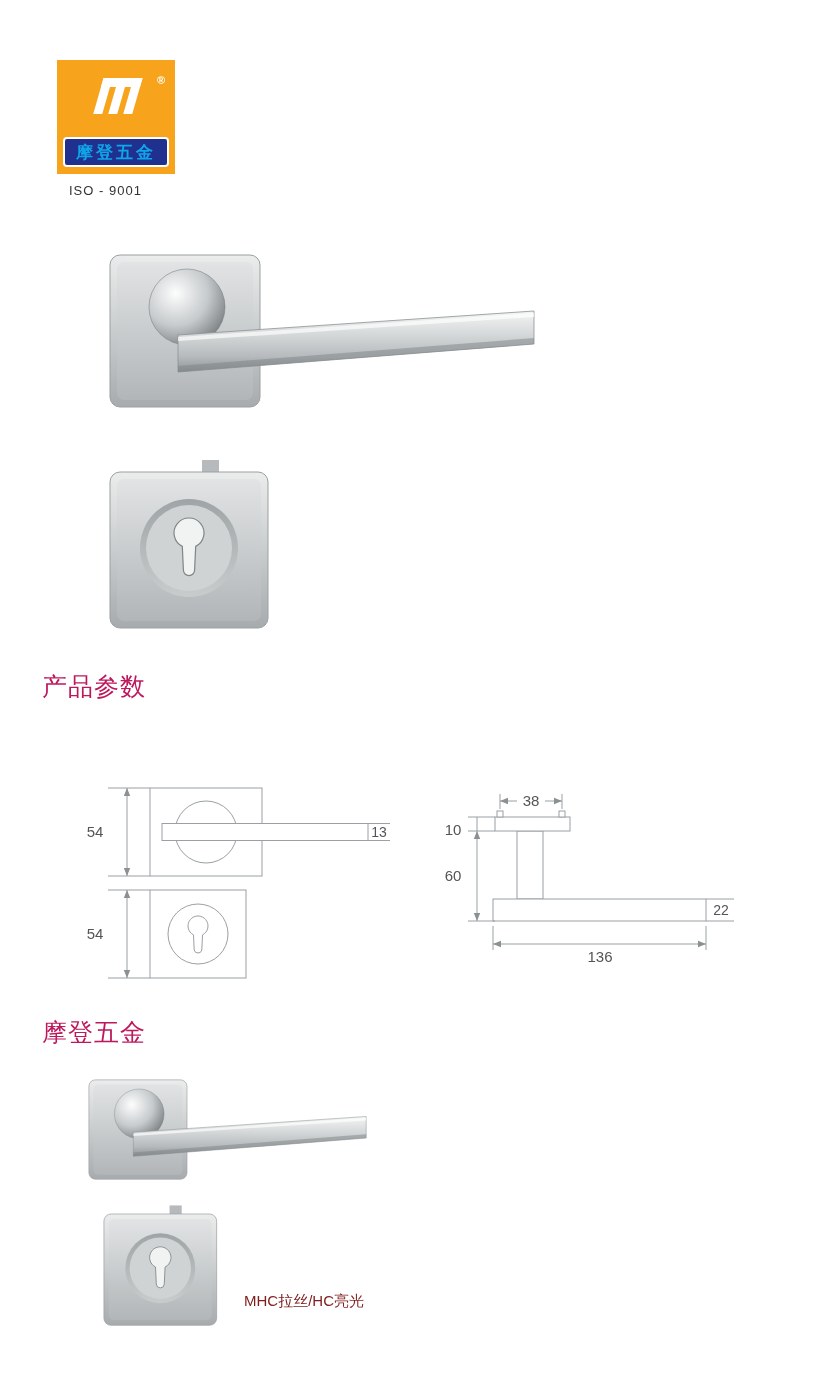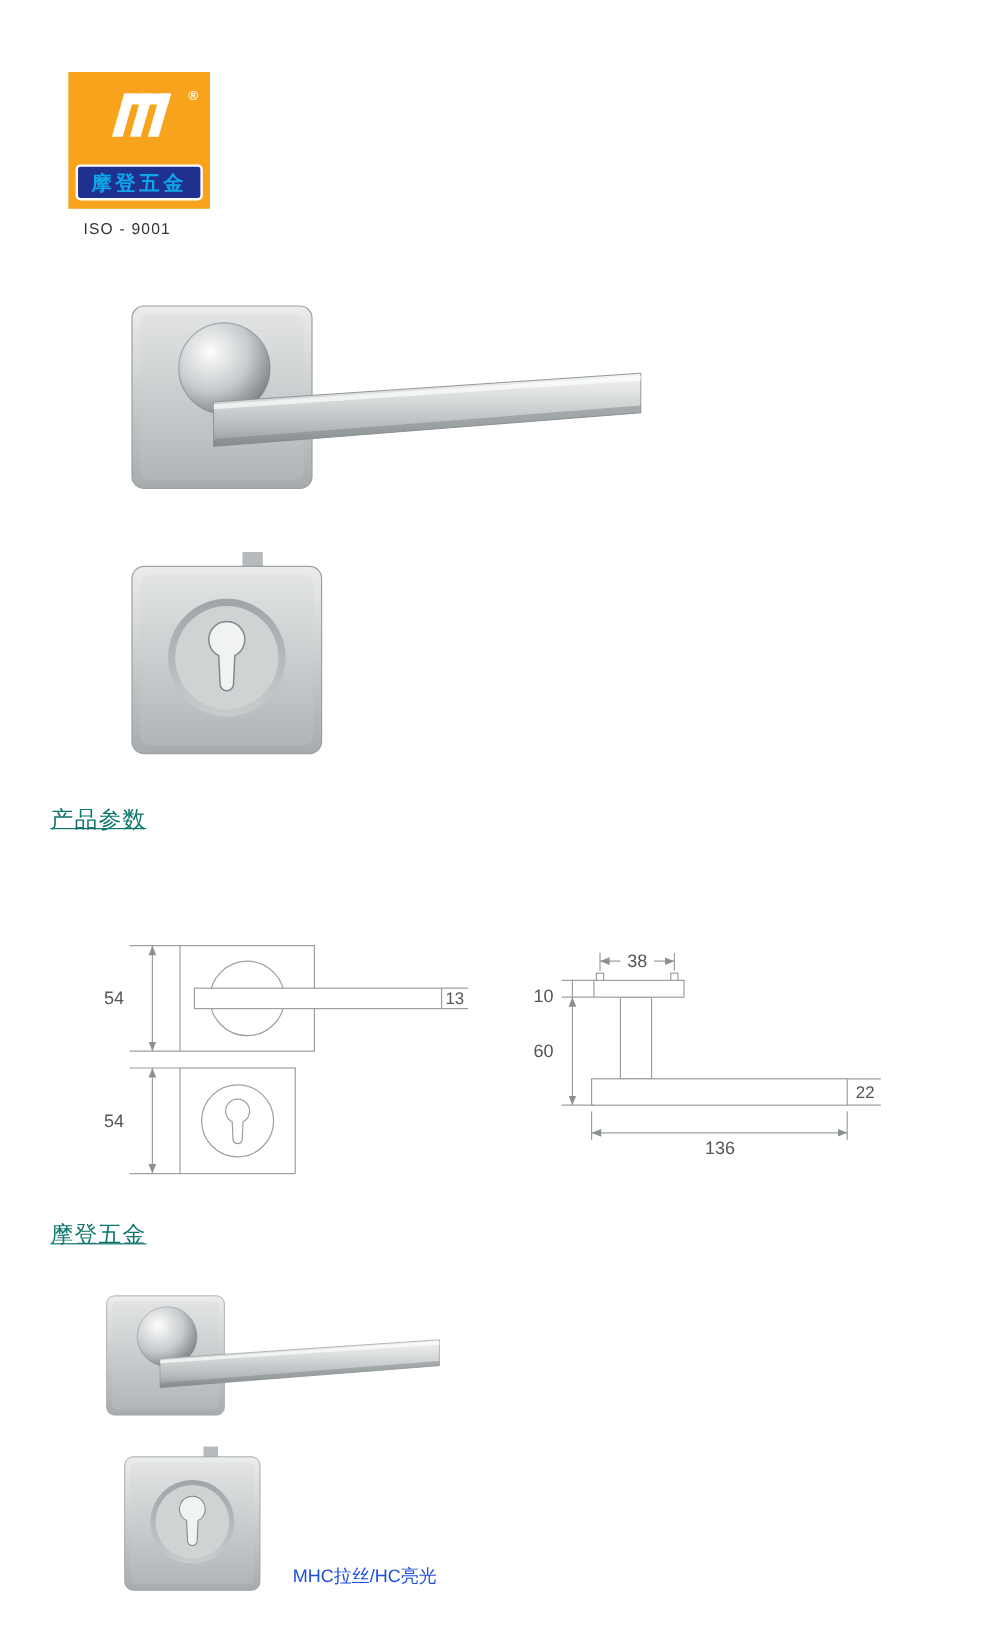--- a/index.html
+++ b/index.html
@@ -8,28 +8,28 @@
   .abs { position: absolute; }
 
   
   .logo { left: 57px; top: 60px; width: 118px; height: 114px; }
   .logo-orange { position: absolute; inset: 0; background: #f7a41c; }
   .logo-m { position: absolute; left: 10px; top: 6px; width: 98px; height: 62px; }
   .logo-reg { position: absolute; right: 10px; top: 14px; color: #ffffff; font-size: 11px; font-weight: bold; }
   .logo-blue { position: absolute; left: 6px; right: 6px; bottom: 7px; height: 30px; background: #20308f;
                border: 2px solid #ffffff; border-radius: 4px; display: flex; align-items: center; justify-content: center; }
   .logo-blue span { color: #0ea5e9; font-weight: bold; font-size: 17px; letter-spacing: 3px; white-space: nowrap; }
-  .iso { left: 47px; top: 183px; width: 118px; text-align: center; font-size: 13px; color: #333333; letter-spacing: 1px; }
-
-  
-  .sec-title { font-size: 19px; color: #0f766e; letter-spacing: 1px; text-decoration: underline; }
+  .iso { left: 69px; top: 183px; width: 118px; font-size: 13px; color: #333333; letter-spacing: 1px; }
+
+  
+  .sec-title { font-size: 25px; color: #be185d; letter-spacing: 1px; }
   .model-line { left: 42px; top: 722px; font-size: 20px; color: #4a4a4a; }
   .params-title { left: 42px; top: 670px; }
   .colors-title { left: 42px; top: 1016px; }
-  .finish-caption { left: 244px; top: 1292px; font-size: 15px; color: #1d4ed8; margin-top: 12px; }
+  .finish-caption { left: 244px; top: 1292px; font-size: 15px; color: #7f1d1d; }
 
   
   .photo svg, .drawing svg { display: block; width: 100%; height: 100%; }
   .photo-handle-1 { left: 100px; top: 243px; width: 450px; height: 185px; }
   .photo-esc-1 { left: 106px; top: 458px; width: 168px; height: 178px; }
   .photo-handle-2 { left: 82px; top: 1072px; width: 295px; height: 121px; }
   .photo-esc-2 { left: 101px; top: 1204px; width: 120px; height: 127px; }
 
   
   .drawing { left: 40px; top: 778px; width: 760px; height: 212px; }

